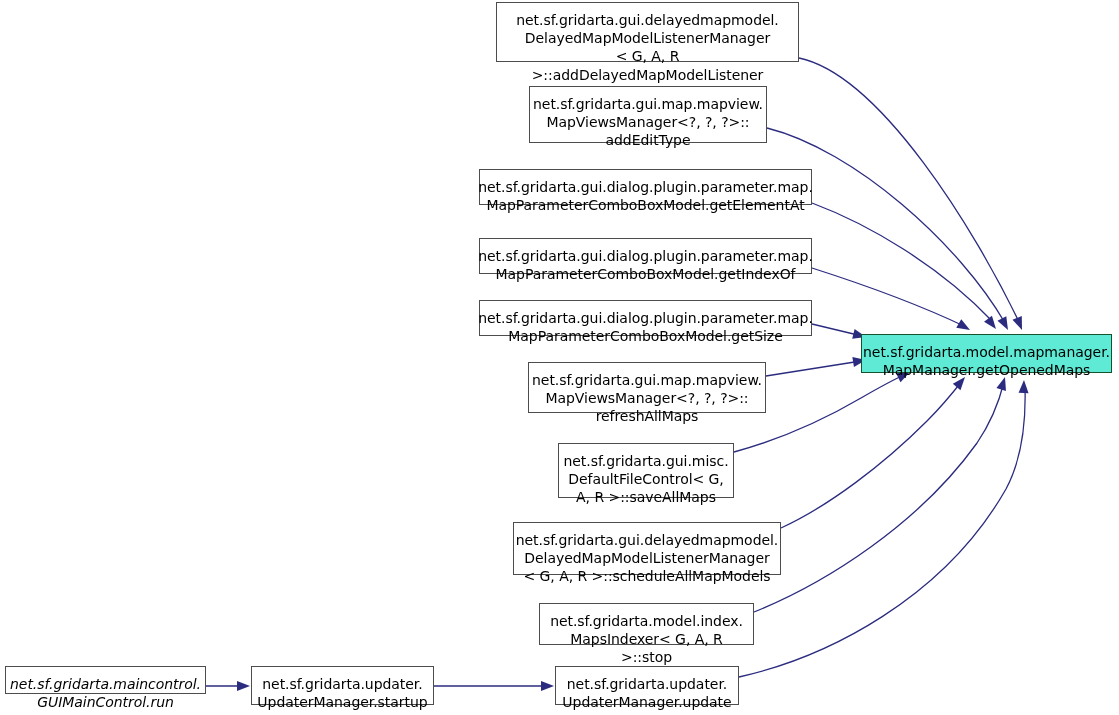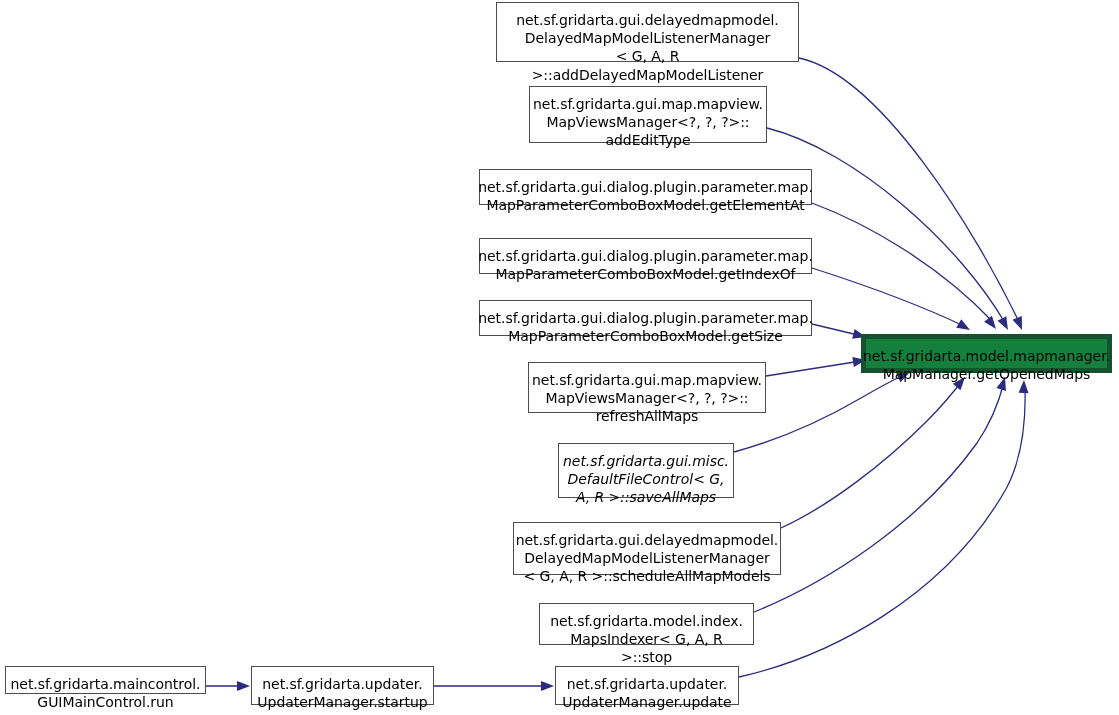--- a/index.html
+++ b/index.html
@@ -39,22 +39,22 @@
     justify-content: center;
     text-align: center;
     line-height: 1.30;
     color: #000000;
     font-size: 14px;
     letter-spacing: -0.05px;
     white-space: pre-line;
     padding: 8px 3px;
   }
   .node-box.highlight {
-    background: #15803d;
-    border: 5px solid #14532d;
+    background: #5eead4;
+    border: 1px solid #14532d;
   }
   .node-label {
     display: block;
     white-space: pre-line;
   }
 </style>
 </head>
 <body>
 
 <div id="graph-root">
@@ -117,29 +117,29 @@
 addEditType</span></div>
       <div class="node-box" style="left: 479px; top: 169px; width: 333px; height: 36px;"><span class="node-label">net.sf.gridarta.gui.dialog.plugin.parameter.map.
 MapParameterComboBoxModel.getElementAt</span></div>
       <div class="node-box" style="left: 479px; top: 238px; width: 333px; height: 36px;"><span class="node-label">net.sf.gridarta.gui.dialog.plugin.parameter.map.
 MapParameterComboBoxModel.getIndexOf</span></div>
       <div class="node-box" style="left: 479px; top: 300px; width: 333px; height: 36px;"><span class="node-label">net.sf.gridarta.gui.dialog.plugin.parameter.map.
 MapParameterComboBoxModel.getSize</span></div>
       <div class="node-box" style="left: 528px; top: 362px; width: 238px; height: 51px;"><span class="node-label">net.sf.gridarta.gui.map.mapview.
 MapViewsManager&lt;?, ?, ?&gt;::
 refreshAllMaps</span></div>
-      <div class="node-box" style="left: 558px; top: 443px; width: 176px; height: 55px; font-style: italic;"><span class="node-label">net.sf.gridarta.gui.misc.
+      <div class="node-box" style="left: 558px; top: 443px; width: 176px; height: 55px;"><span class="node-label">net.sf.gridarta.gui.misc.
 DefaultFileControl&lt; G,
 A, R &gt;::saveAllMaps</span></div>
       <div class="node-box" style="left: 513px; top: 522px; width: 268px; height: 53px;"><span class="node-label">net.sf.gridarta.gui.delayedmapmodel.
 DelayedMapModelListenerManager
 &lt; G, A, R &gt;::scheduleAllMapModels</span></div>
       <div class="node-box" style="left: 539px; top: 603px; width: 215px; height: 42px;"><span class="node-label">net.sf.gridarta.model.index.
 MapsIndexer&lt; G, A, R &gt;::stop</span></div>
-      <div class="node-box" style="left: 5px; top: 666px; width: 201px; height: 28px;"><span class="node-label">net.sf.gridarta.maincontrol.
+      <div class="node-box" style="left: 5px; top: 666px; width: 201px; height: 28px; font-style: italic;"><span class="node-label">net.sf.gridarta.maincontrol.
 GUIMainControl.run</span></div>
       <div class="node-box" style="left: 251px; top: 666px; width: 183px; height: 39px;"><span class="node-label">net.sf.gridarta.updater.
 UpdaterManager.startup</span></div>
       <div class="node-box" style="left: 555px; top: 666px; width: 184px; height: 39px;"><span class="node-label">net.sf.gridarta.updater.
 UpdaterManager.update</span></div>
       <div class="node-box highlight" style="left: 861px; top: 334px; width: 251px; height: 39px;"><span class="node-label">net.sf.gridarta.model.mapmanager.
 MapManager.getOpenedMaps</span></div>
     </div>
 </div>
 

